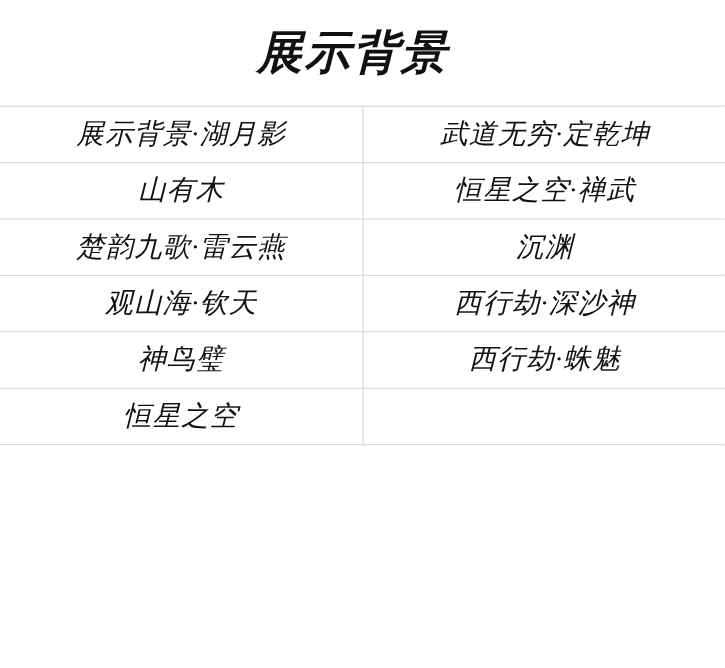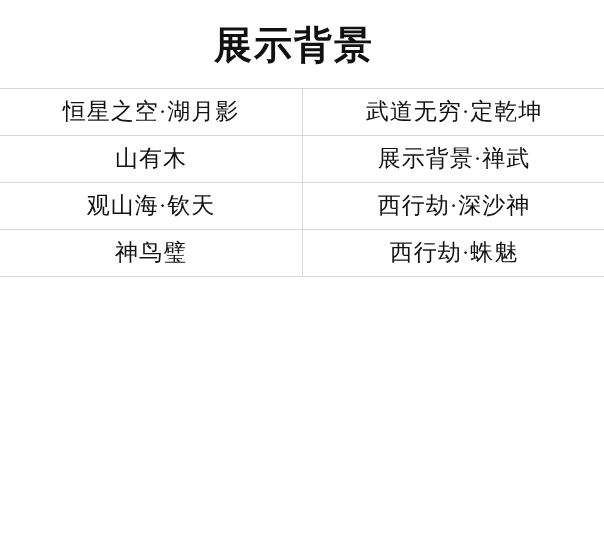--- a/index.html
+++ b/index.html
@@ -12,20 +12,21 @@
     height: 557px;
     font-family: "Liberation Serif", "DejaVu Serif", serif;
     color: #1a1a1a;
     overflow: hidden;
   }
   .page {
     width: 588px;
     height: 557px;
     position: relative;
     box-sizing: border-box;
+    font-style: italic;
   }
   .title {
     text-align: center;
     font-family: "Liberation Serif", "DejaVu Serif", serif;
     font-weight: bold;
     font-size: 38px;
     letter-spacing: 2px;
     line-height: 1;
     padding-top: 26px;
     padding-bottom: 24px;
@@ -74,32 +75,40 @@
 <body>
 
 <div class="page">
 
   <div class="title">展示背景</div>
 
   <div class="table-wrap">
     <table class="bg-table">
       <tbody>
         <tr>
-          <td class="col-left">恒星之空·湖月影</td>
+          <td class="col-left">展示背景·湖月影</td>
           <td class="col-right">武道无穷·定乾坤</td>
         </tr>
         <tr>
           <td class="col-left">山有木</td>
-          <td class="col-right">展示背景·禅武</td>
+          <td class="col-right">恒星之空·禅武</td>
+        </tr>
+        <tr>
+          <td class="col-left">楚韵九歌·雷云燕</td>
+          <td class="col-right">沉渊</td>
         </tr>
         <tr>
           <td class="col-left">观山海·钦天</td>
           <td class="col-right">西行劫·深沙神</td>
         </tr>
         <tr>
           <td class="col-left">神鸟璧</td>
           <td class="col-right">西行劫·蛛魅</td>
         </tr>
+        <tr>
+          <td class="col-left">恒星之空</td>
+          <td class="col-right empty-cell"></td>
+        </tr>
       </tbody>
     </table>
   </div>
 
 </div>
 
 </body></html>

